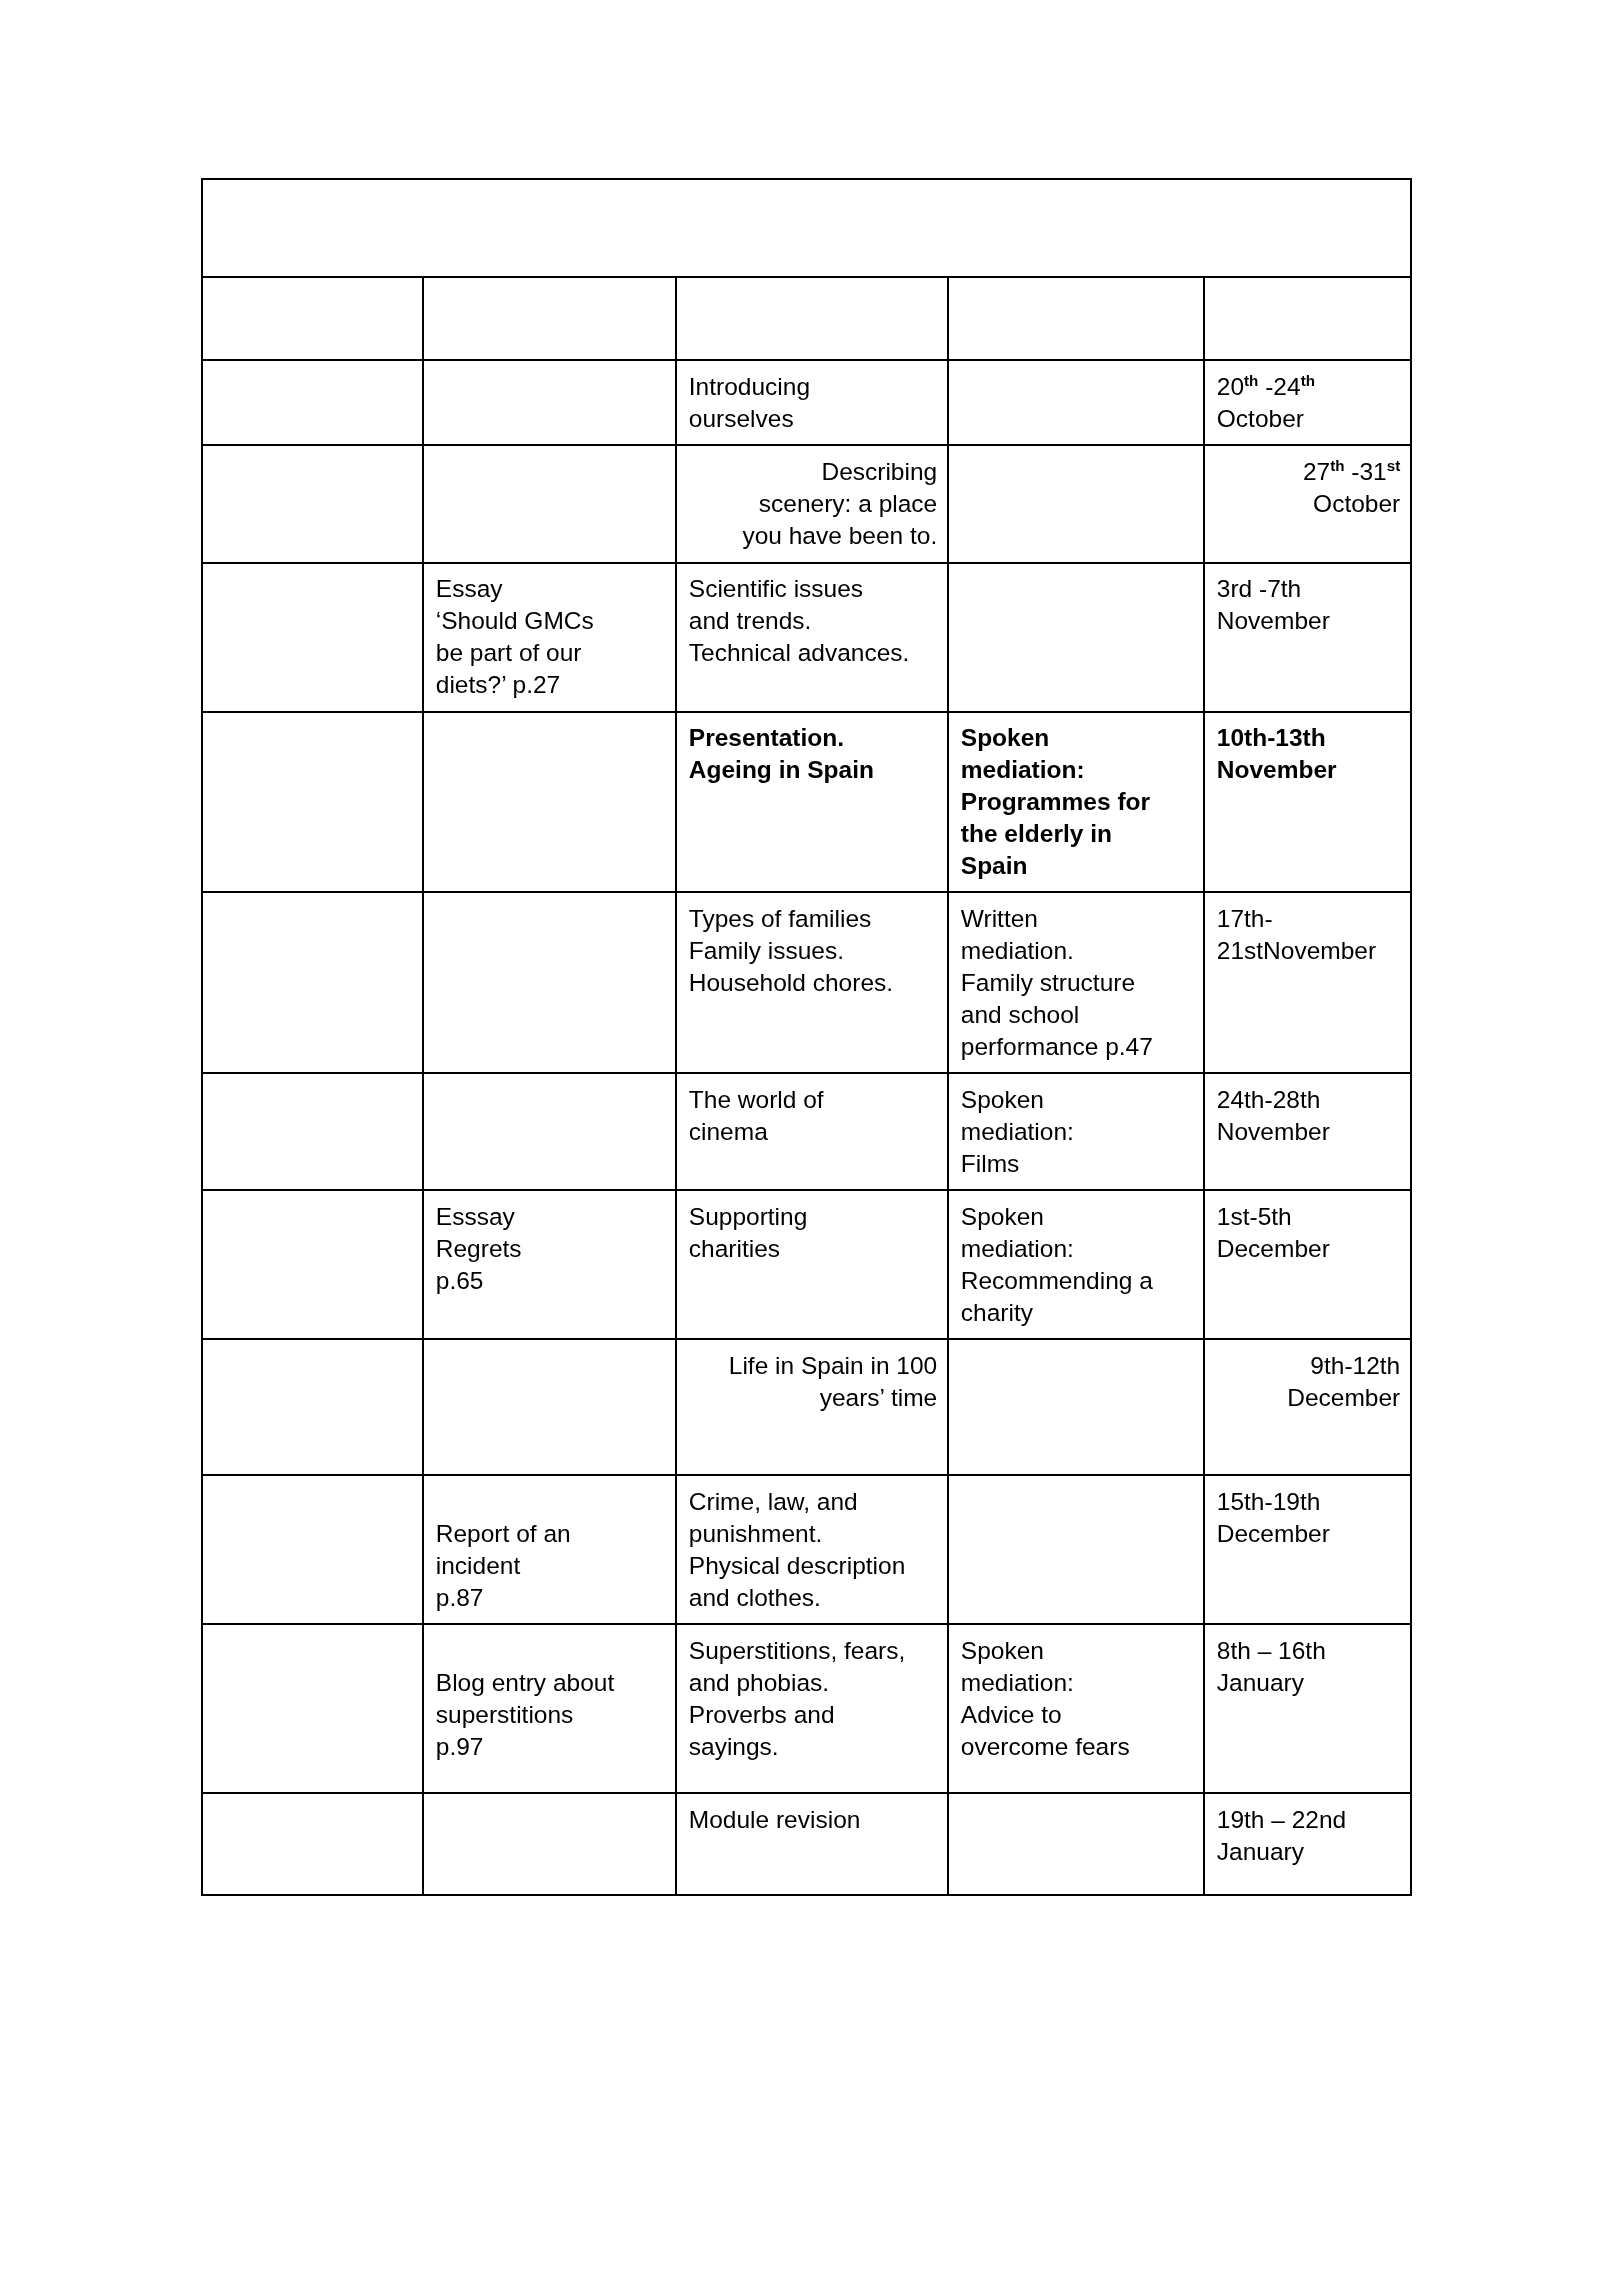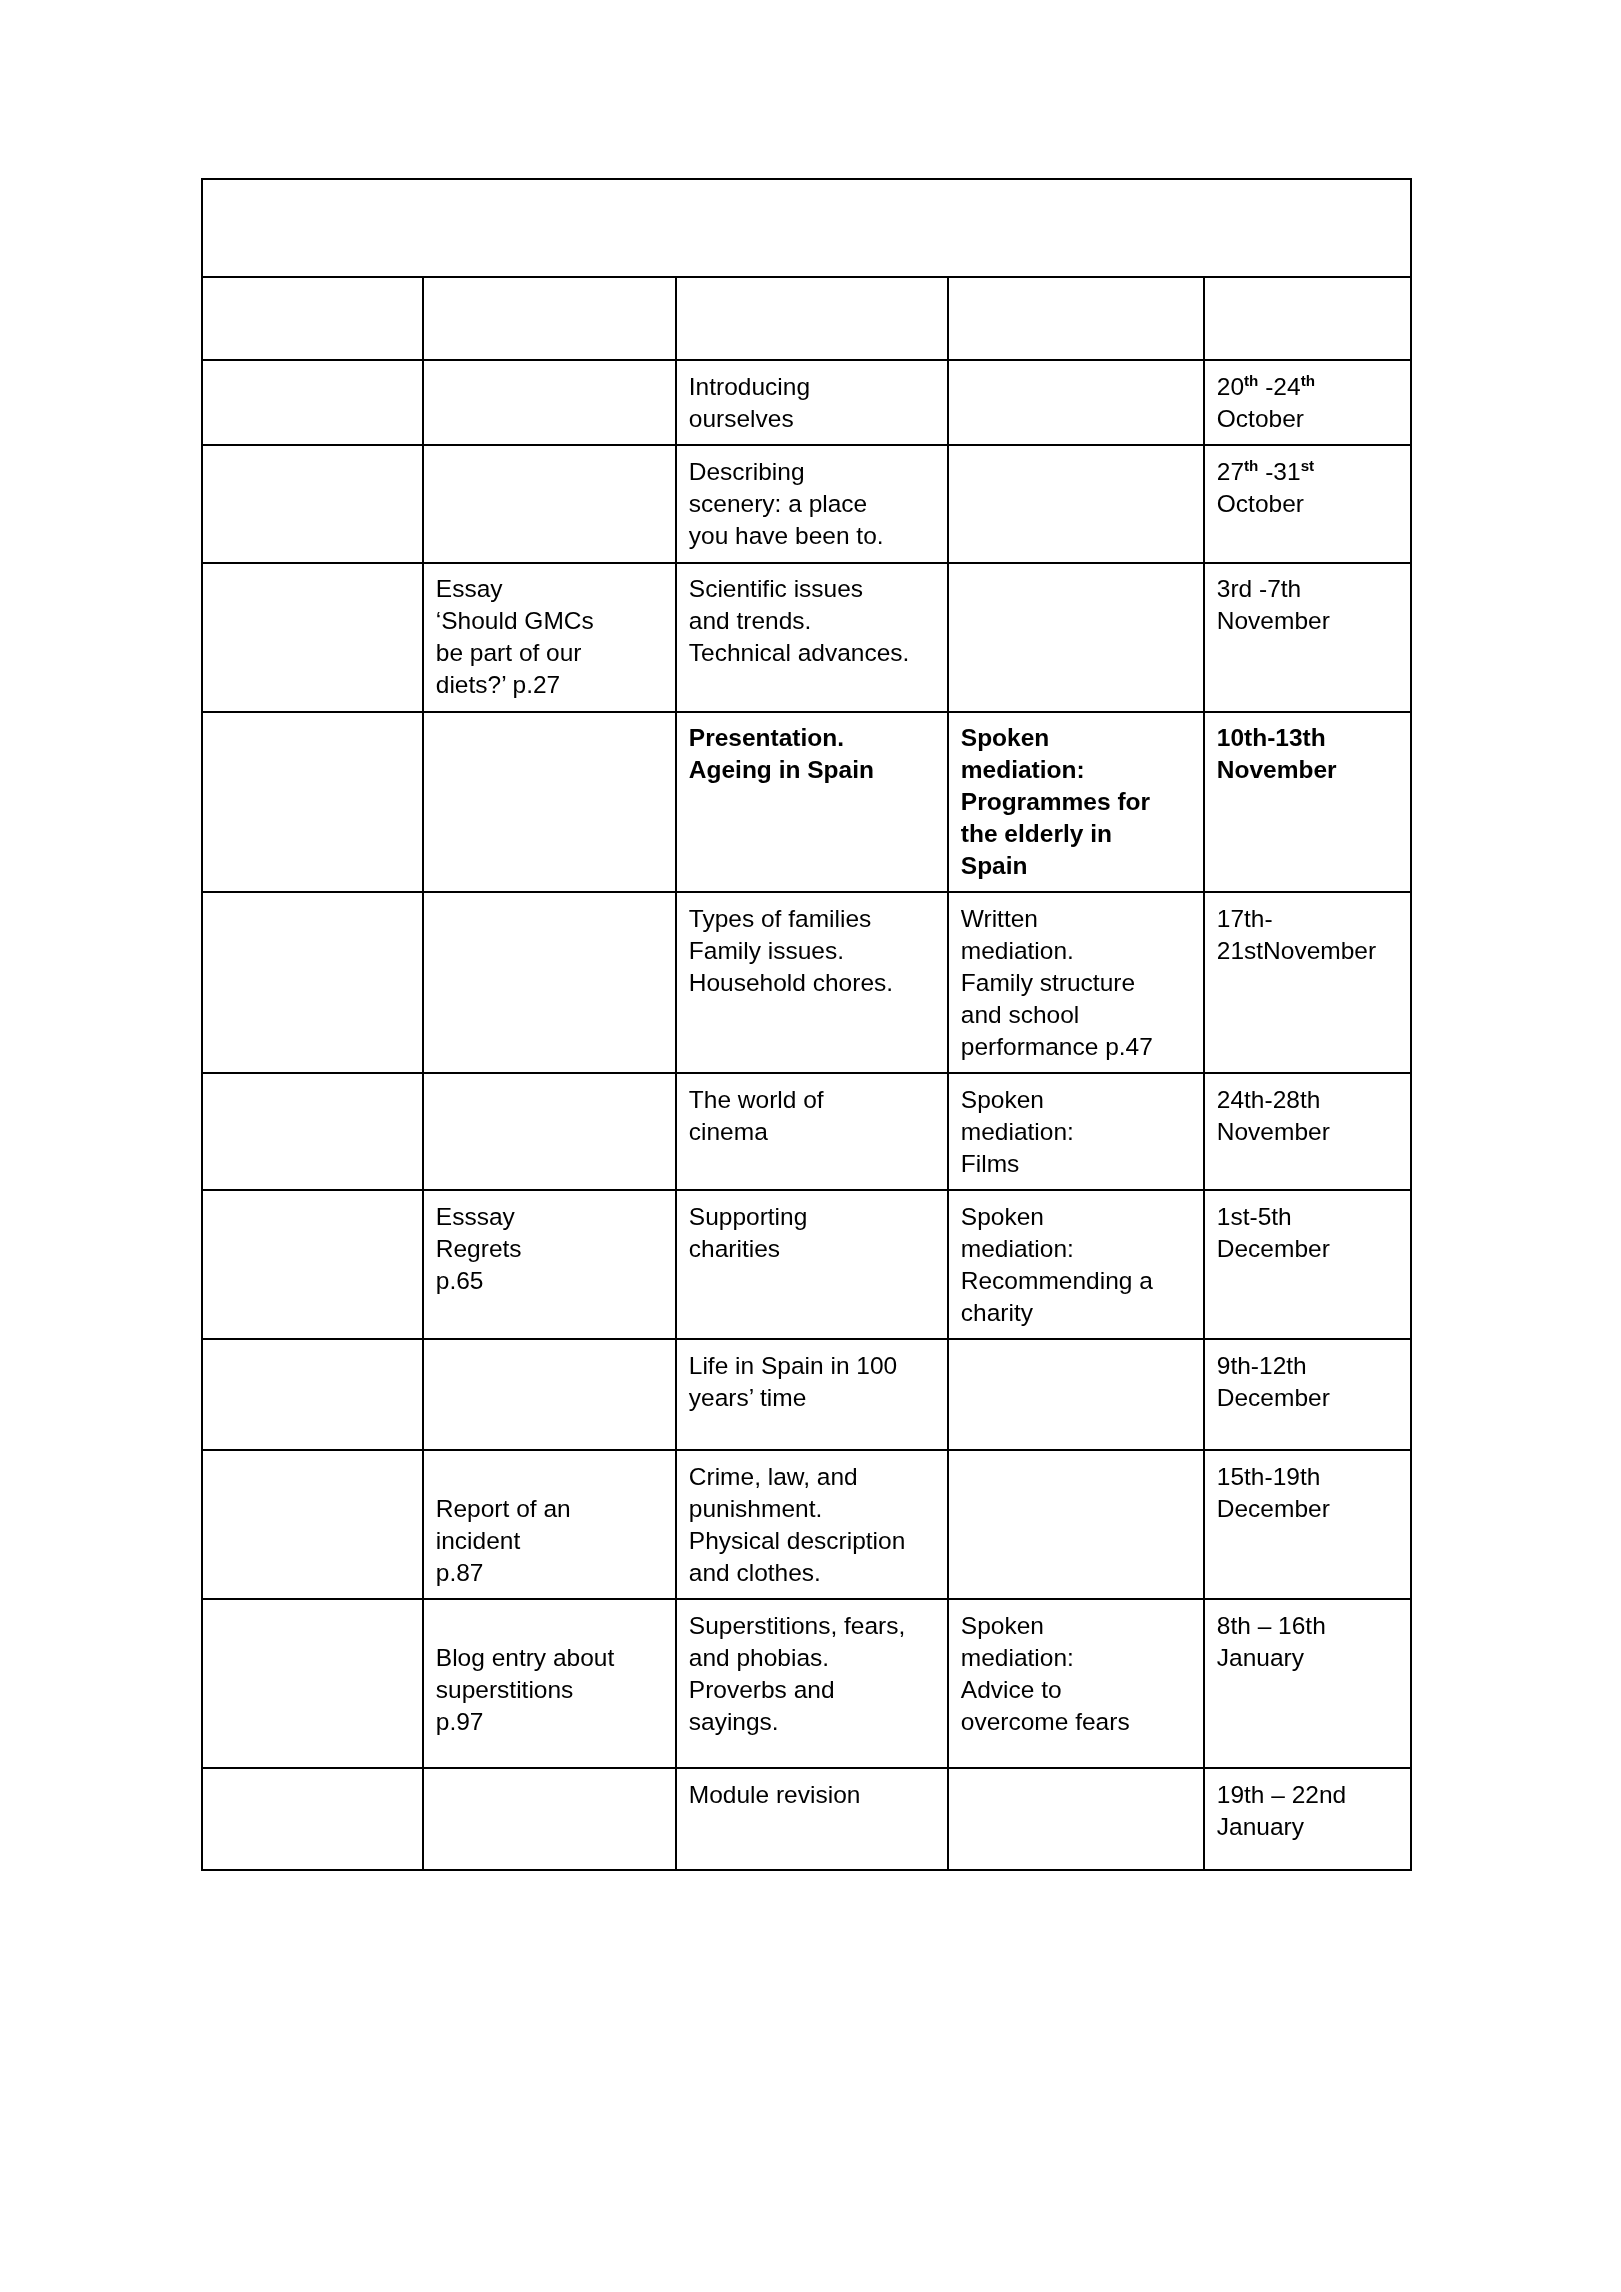--- a/index.html
+++ b/index.html
@@ -132,21 +132,21 @@
               <span class="cell-text">Introducing
 ourselves</span>
             </td>
             <td class="fill-white">
               <span class="cell-text"></span>
             </td>
             <td class="fill-white">
               <span class="cell-text">20<sup>th</sup> -24<sup>th</sup><br>October</span>
             </td>
           </tr>
-          <tr style="height: 111px;">
+          <tr style="height: 111px; text-align: right;">
             <td class="fill-unit">
               <span class="cell-text">Unit 1.
 Geography
 and travel</span>
             </td>
             <td class="fill-white">
               <span class="cell-text"></span>
             </td>
             <td class="fill-white">
               <span class="cell-text"> Describing
@@ -274,21 +274,21 @@
               <span class="cell-text">Spoken
 mediation:
 Recommending a
 charity</span>
             </td>
             <td class="fill-blue">
               <span class="cell-text">1st-5th
 December</span>
             </td>
           </tr>
-          <tr style="height: 111px;">
+          <tr style="height: 136px; text-align: right;">
             <td class="fill-unit-bold">
               <span class="cell-text">Unit 7.
 Science fiction</span>
             </td>
             <td class="fill-white">
               <span class="cell-text"></span>
             </td>
             <td class="fill-white">
               <span class="cell-text">Life in Spain in 100
 years’ time</span>

